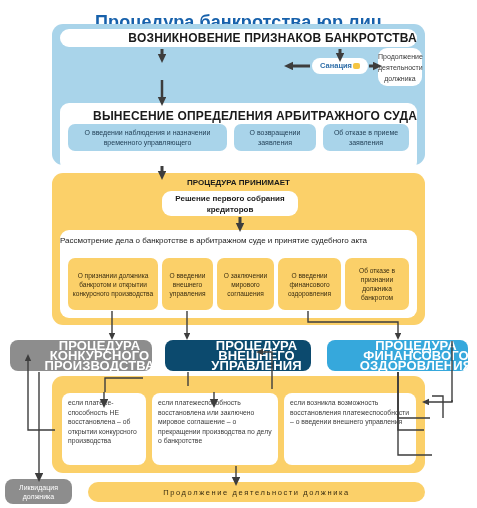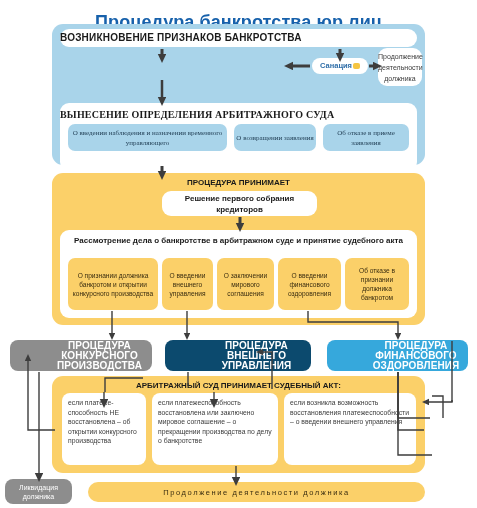--- a/index.html
+++ b/index.html
@@ -56,22 +56,22 @@
   }
 
   
   .whitecard {
     position: absolute;
     background: #ffffff;
     border-radius: 9px;
     box-sizing: border-box;
   }
   .hdr {
-    text-align: left;
-    font-size: 10px;
+    text-align: right;
+    font-size: 12px;
     font-weight: bold;
     color: #1a1a1a;
     letter-spacing: 0.2px;
   }
 
   
   #banner1 { left: 60px; top: 29px; width: 357px; height: 18px; }
   #banner1 .hdr { line-height: 18px; }
 
   #appeal-text {
@@ -107,21 +107,21 @@
   #continue-box .body {
     font-size: 7px;
     color: #3b3b3b;
     text-align: center;
     line-height: 11px;
     padding-top: 3px;
   }
 
   
   #card-opred {
-    left: 60px; top: 103px; width: 357px; height: 68px; font-family: Liberation Serif, serif;
+    left: 60px; top: 103px; width: 357px; height: 68px;
   }
   #card-opred .hdr { padding-top: 6px; }
   .blue-sub {
     position: absolute;
     background: #a9d4ea;
     border-radius: 7px;
     box-sizing: border-box;
     font-size: 7px;
     color: #1f3c52;
     text-align: center;
@@ -137,32 +137,32 @@
   
   #nabl-hdr {
     position: absolute;
     left: 52px; top: 178px; width: 373px;
     text-align: center;
     font-size: 8px;
     font-weight: bold;
     color: #1a1a1a;
   }
   #card-reshenie {
-    left: 162px; top: 191px; width: 155px; height: 25px;
+    left: 162px; top: 191px; width: 136px; height: 25px;
   }
   #card-reshenie .body {
     font-size: 8px; font-weight: bold; color: #1a1a1a;
     text-align: center; line-height: 11px; padding-top: 2px;
   }
   #card-rassmotrenie {
     left: 60px; top: 230px; width: 357px; height: 88px;
   }
   #card-rassmotrenie .body {
-    font-size: 8px; font-weight: bold; color: #1a1a1a;
-    text-align: center; line-height: 11px; padding-top: 5px;
+    font-size: 8px; font-weight: normal; color: #1a1a1a;
+    text-align: left; line-height: 11px; padding-top: 5px;
   }
   .y-sub {
     position: absolute;
     background: #fbd069;
     border-radius: 7px;
     box-sizing: border-box;
     font-size: 6.6px;
     color: #3a2d10;
     text-align: center;
     line-height: 9px;
@@ -179,21 +179,21 @@
 
   
   .procbox {
     position: absolute;
     border-radius: 8px;
     box-sizing: border-box;
     display: flex;
     align-items: center;
     justify-content: center;
     text-align: center;
-    font-size: 10px;
+    font-size: 13px;
     font-weight: bold;
     color: #ffffff;
     line-height: 10px;
     letter-spacing: 0.1px;
     padding-left: 37px;
   }
   #proc-konkurs { left: 10px;  top: 340px; width: 142px; height: 31px; background: #8d8d8d; }
   #proc-vnesh   { left: 165px; top: 340px; width: 146px; height: 31px; background: #0c4a6e; }
   #proc-finoz   { left: 327px; top: 340px; width: 141px; height: 31px; background: #36a8dc; }
 
@@ -298,21 +298,20 @@
     <div class="y-sub" id="ysub-3">О заключении мирового соглашения</div>
     <div class="y-sub" id="ysub-4">О введении финансового оздоровления</div>
     <div class="y-sub" id="ysub-5">Об отказе в признании должника банкротом</div>
   </div>
 
   <div class="procbox" id="proc-konkurs">ПРОЦЕДУРА КОНКУРСНОГО ПРОИЗВОДСТВА</div>
   <div class="procbox" id="proc-vnesh">ПРОЦЕДУРА ВНЕШНЕГО УПРАВЛЕНИЯ</div>
   <div class="procbox" id="proc-finoz">ПРОЦЕДУРА ФИНАНСОВОГО ОЗДОРОВЛЕНИЯ</div>
 
   <div class="panel-yellow2"></div>
-  <div id="akt-hdr">АРБИТРАЖНЫЙ СУД ПРИНИМАЕТ СУДЕБНЫЙ АКТ:</div>
   <div class="wcell" id="cell-1">если платеже-способность НЕ восстановлена – об открытии конкурсного производства</div>
   <div class="wcell" id="cell-2">если платежеспособность восстановлена или заключено мировое соглашение – о прекращении производства по делу о банкротстве</div>
   <div class="wcell" id="cell-3">если возникла возможность восстановления платежеспособности – о введении внешнего управления</div>
 
   <div id="liquidation">Ликвидация должника</div>
   <div id="bottom-bar">Продолжение деятельности должника</div>
 
   <svg id="wires" viewBox="0 0 477 508" xmlns="http://www.w3.org/2000/svg">
     <defs>
       <marker id="ar" markerWidth="7" markerHeight="7" refX="1" refY="3.2" orient="auto" markerUnits="userSpaceOnUse">

